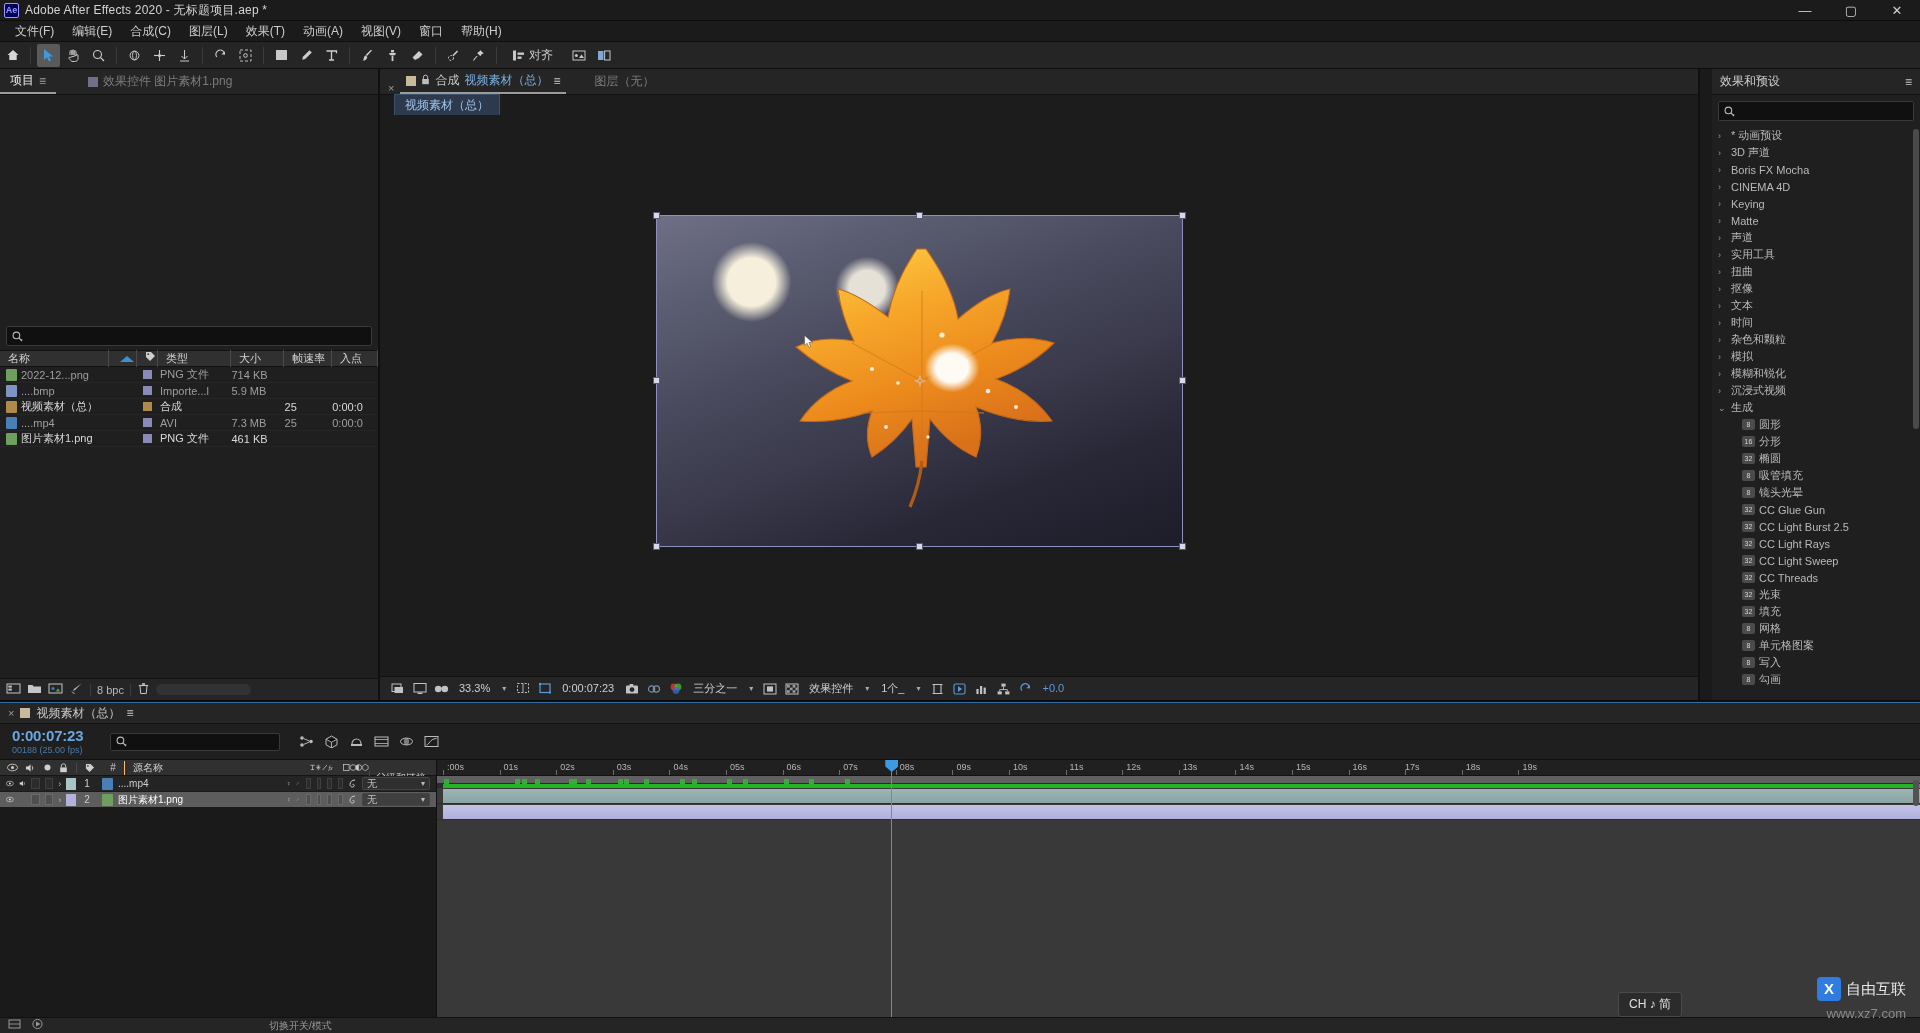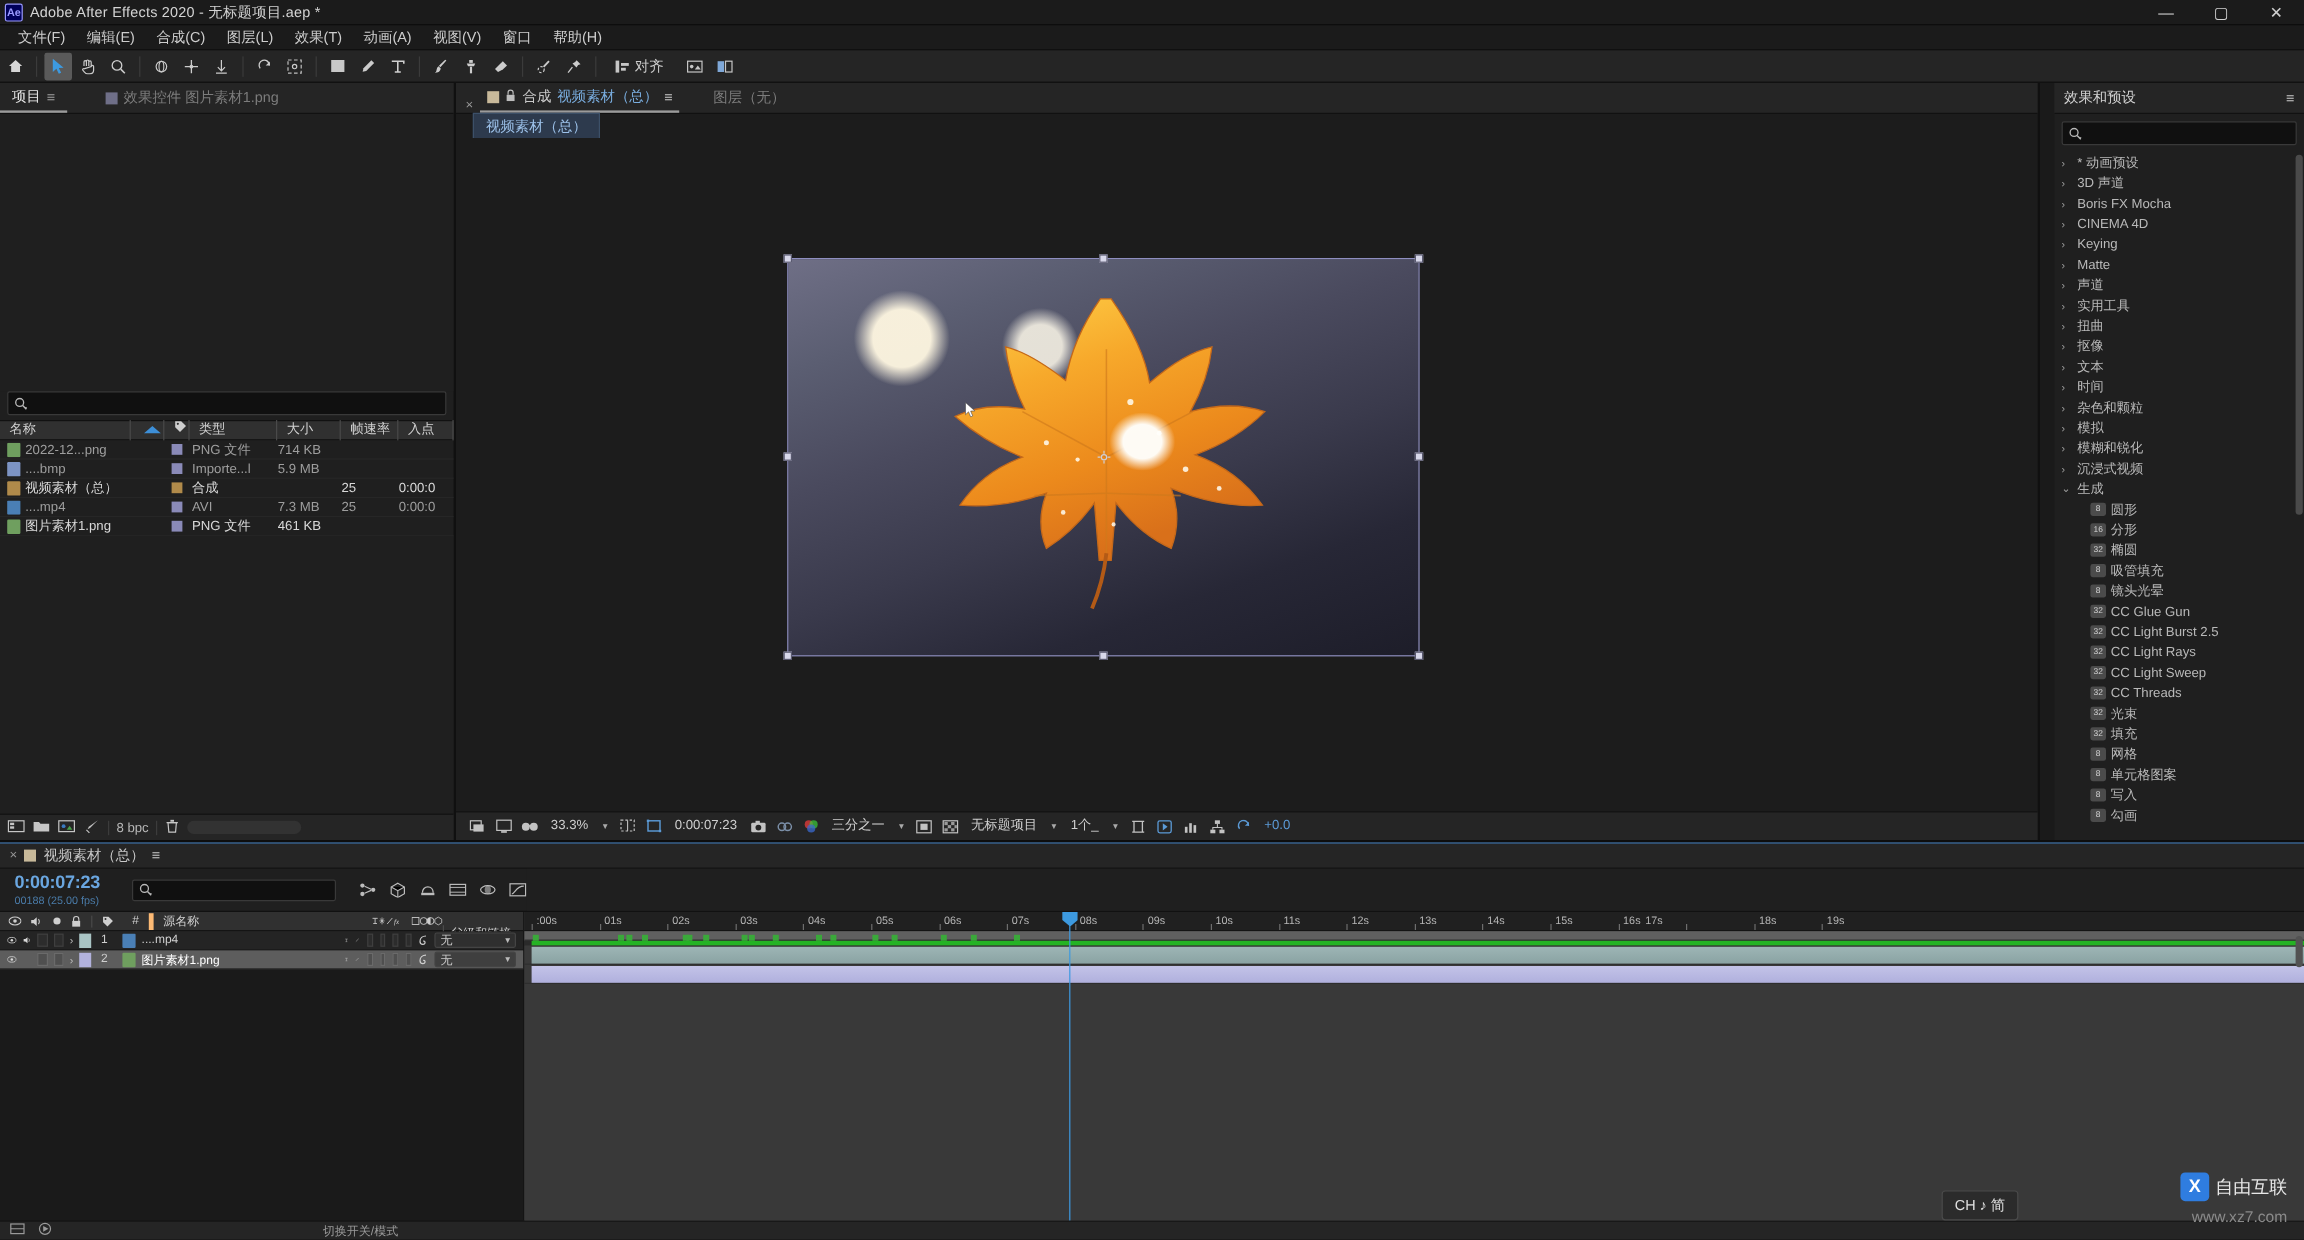--- a/index.html
+++ b/index.html
@@ -172,21 +172,21 @@
 
   #tl-body{ display:flex; flex:1; min-height:0;}
   #layers-col{ width:437px; background:#1f1f1f; border-right:1px solid #111;
     display:flex;flex-direction:column;}
   #lhead{ height:16px; background:#303030; display:flex; align-items:center;
     font-size:10px; color:#cfcfcf; border-bottom:1px solid #141414;}
   .lh-eye{ width:76px; display:flex; align-items:center; gap:7px; padding-left:7px;}
   .lh-tag{ width:26px; display:flex;align-items:center;justify-content:center;
     border-left:1px solid #4a4a4a;}
   .lh-num{ width:22px; text-align:center; }
-  .lh-src{ width:185px; padding-left:8px; border-left:4px solid #fdba74;}
+  .lh-src{ width:185px; padding-left:8px; border-left:1px solid #fdba74;}
   .lh-sw{ width:60px; display:flex;align-items:center;gap:4px;}
   .lh-par{ flex:1; padding-left:6px; border-left:1px solid #4a4a4a;margin-top:20px;}
   .lrow{ height:16px; display:flex; align-items:center; font-size:10px;
     border-bottom:1px solid #1a1a1a; background:#242424;}
   .lrow.sel{ background:#5d5d5d;}
   .lrow .eye{ width:76px; display:flex;align-items:center;gap:5px;padding-left:6px;}
   .lrow .swat{ width:14px;height:12px;}
   .lrow .num{ width:22px;text-align:center;color:#cecece;}
   .lrow .src{ width:185px;display:flex;align-items:center;gap:5px;padding-left:4px;
     color:#cfcfcf; white-space:nowrap; overflow:hidden;}
@@ -697,21 +697,21 @@
         <svg width="14" height="12" viewBox="0 0 14 12">
             <rect x="1" y="1" width="12" height="10" fill="none" stroke="#c2c2c2" stroke-width="1"></rect>
             <rect x="2" y="2" width="2.8" height="2.6" fill="#9a9a9a"></rect>
             <rect x="7.6" y="2" width="2.8" height="2.6" fill="#9a9a9a"></rect>
             <rect x="4.8" y="4.6" width="2.8" height="2.6" fill="#9a9a9a"></rect>
             <rect x="10.4" y="4.6" width="2" height="2.6" fill="#9a9a9a"></rect>
             <rect x="2" y="7.2" width="2.8" height="2.6" fill="#9a9a9a"></rect>
             <rect x="7.6" y="7.2" width="2.8" height="2.6" fill="#9a9a9a"></rect>
           </svg>
       </span>
-      <span class="cfield">无标题项目</span>
+      <span class="cfield">效果控件</span>
       <span class="carrow">▾</span>
       <span class="cfield">1个_</span>
       <span class="carrow">▾</span>
       <span class="cicon">
         <svg width="13" height="12" viewBox="0 0 13 12">
             <path d="M1.5 1.5h10M1.5 10.5h10M3 1.5v9M10 1.5v9" stroke="#c2c2c2" stroke-width="1.1" fill="none"></path>
           </svg>
       </span>
       <span class="cicon">
         <svg width="13" height="12" viewBox="0 0 13 12">
@@ -1122,21 +1122,21 @@
           <div class="tick" style="left: 689.2px; top: 2px;">12s</div>
           <div class="tickline" style="left: 685.2px;"></div>
           <div class="tick" style="left: 745.8px; top: 2px;">13s</div>
           <div class="tickline" style="left: 741.8px;"></div>
           <div class="tick" style="left: 802.4px; top: 2px;">14s</div>
           <div class="tickline" style="left: 798.4px;"></div>
           <div class="tick" style="left: 859px; top: 2px;">15s</div>
           <div class="tickline" style="left: 855px;"></div>
           <div class="tick" style="left: 915.6px; top: 2px;">16s</div>
           <div class="tickline" style="left: 911.6px;"></div>
-          <div class="tick" style="left: 934px; top: 2px;">17s</div>
+          <div class="tick" style="left: 968px; top: 2px;">17s</div>
           <div class="tickline" style="left: 968.2px;"></div>
           <div class="tick" style="left: 1028.8px; top: 2px;">18s</div>
           <div class="tickline" style="left: 1024.8px;"></div>
           <div class="tick" style="left: 1085.4px; top: 2px;">19s</div>
           <div class="tickline" style="left: 1081.4px;"></div>
         </div>
       <div id="workarea"></div>
       <div id="ramline">
         <div class="green" style="width: auto; background: rgb(36, 179, 36); left: 6px; right: 0px;"></div>
       <div class="kf" style="left: 7.132px; top: -5px;"></div>

